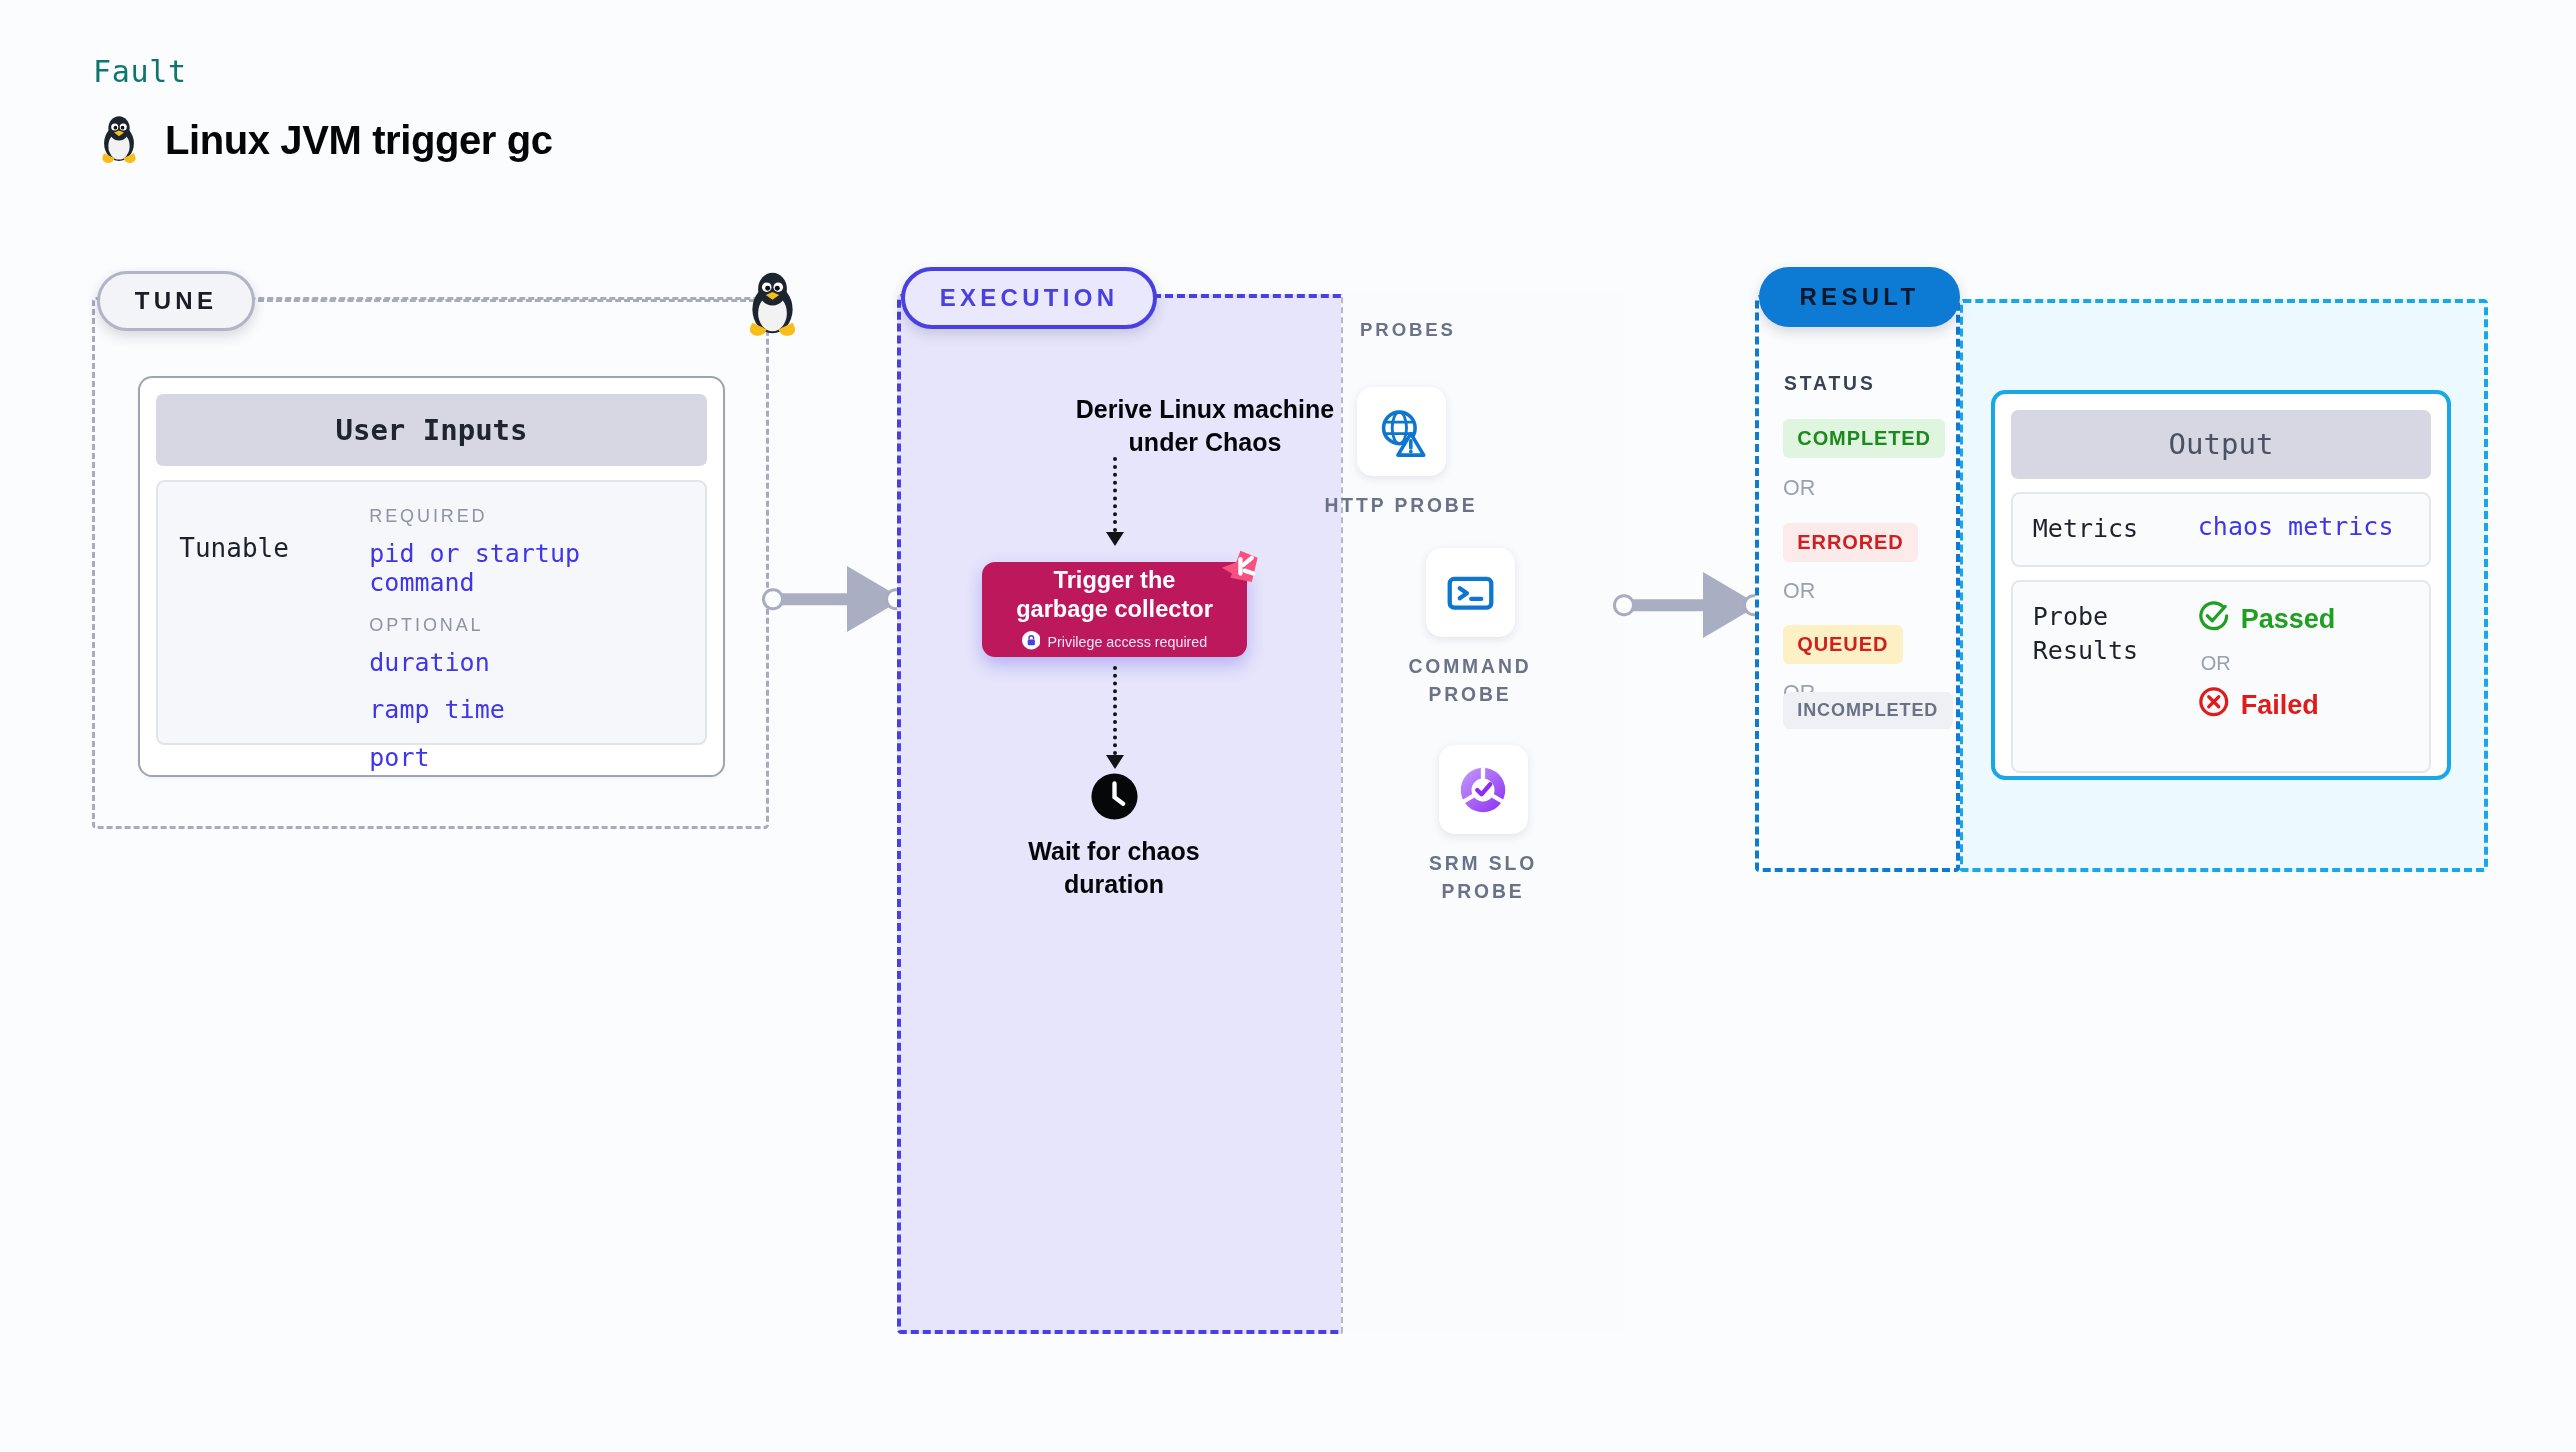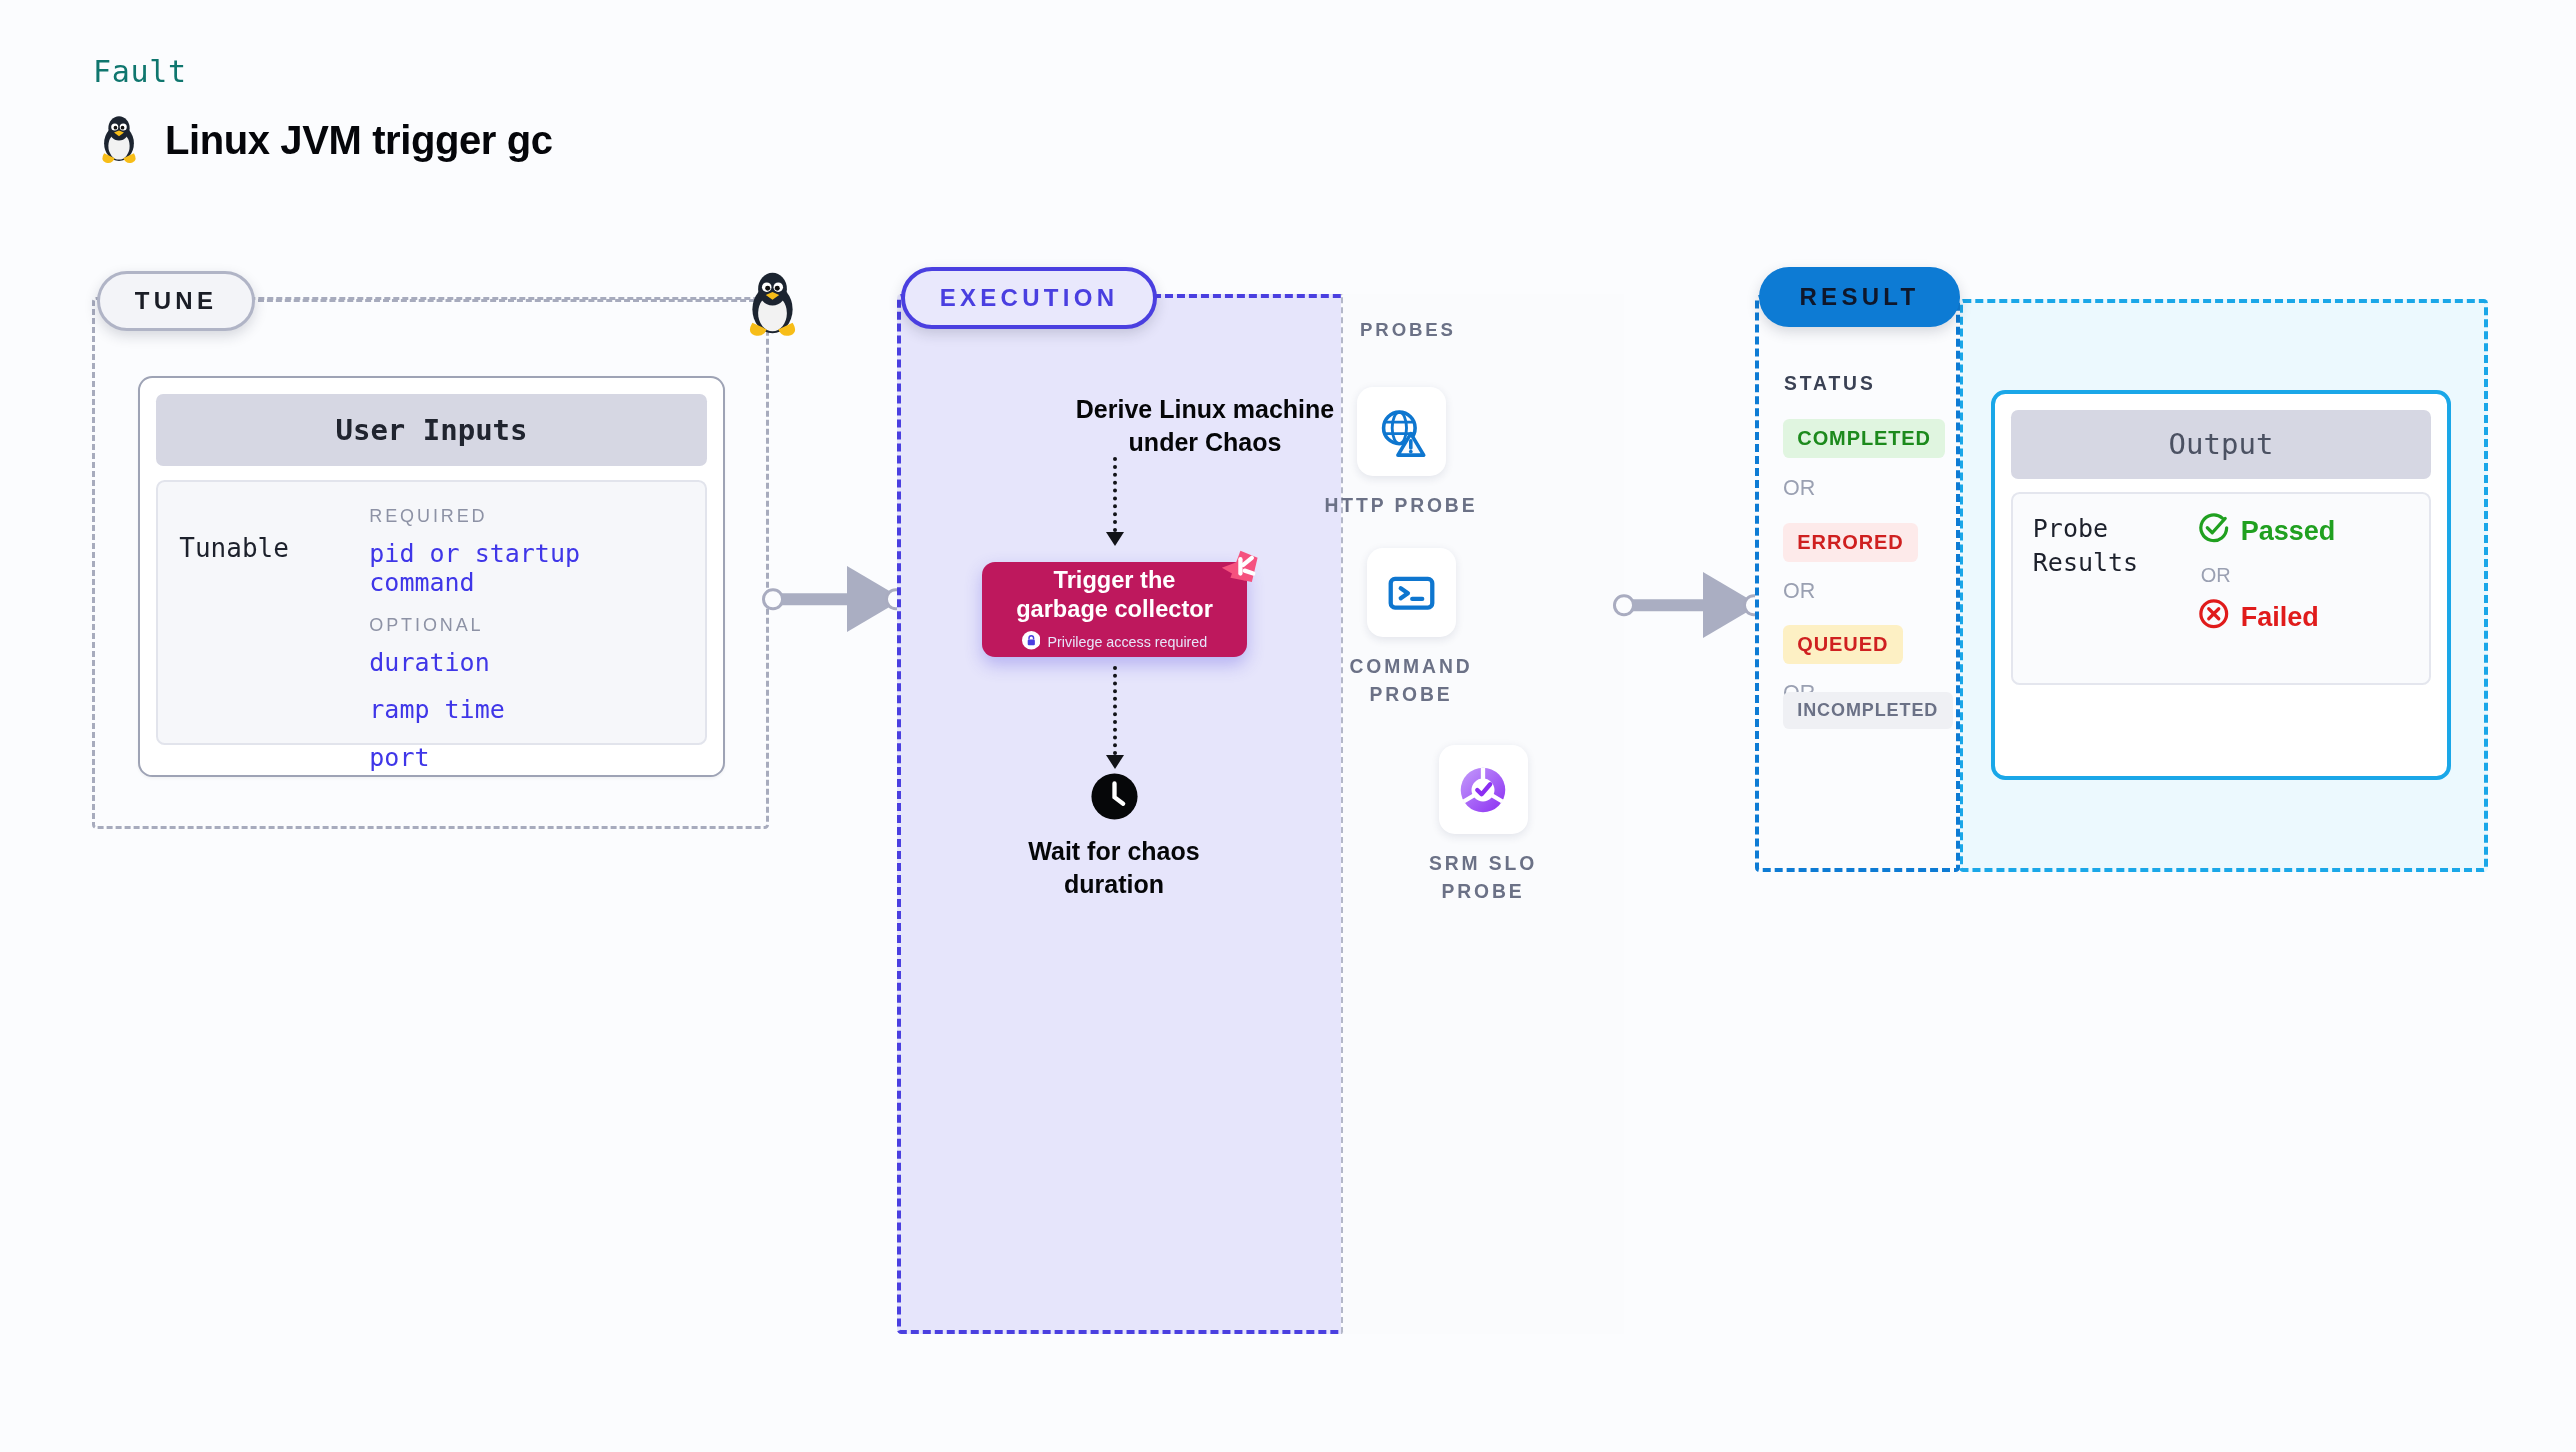--- a/index.html
+++ b/index.html
@@ -383,21 +383,21 @@
         <ellipse cx="34" cy="32" rx="10" ry="22" fill="none" stroke="#0e76cf" stroke-width="4"></ellipse>
         <path d="M13 24 H55 M13 40 H55" stroke="#0e76cf" stroke-width="4"></path>
         <path d="M50 40 L68 70 H32 Z" fill="#fafbfd" stroke="#0e76cf" stroke-width="5" stroke-linejoin="round"></path>
         <path d="M50 50 v10" stroke="#0e76cf" stroke-width="5" stroke-linecap="round"></path>
         <circle cx="50" cy="65" r="2.6" fill="#0e76cf"></circle>
       </svg>
     </div>
     <div class="probe-name">HTTP PROBE</div>
   </div>
 
-  <div class="probe" style="left:1325px; top:548px;">
+  <div class="probe" style="left:1384px; top:548px;">
     <div class="probe-tile">
       <svg width="53" height="53" viewBox="0 0 74 74">
         <rect x="8" y="18" width="58" height="40" rx="6" fill="none" stroke="#0e76cf" stroke-width="6"></rect>
         <path d="M22 31 L32 38 L22 45" fill="none" stroke="#0e76cf" stroke-width="6" stroke-linecap="round" stroke-linejoin="round"></path>
         <path d="M38 46 H52" stroke="#0e76cf" stroke-width="6" stroke-linecap="round"></path>
       </svg>
     </div>
     <div class="probe-name">COMMAND<br>PROBE</div>
   </div>
 
@@ -435,20 +435,24 @@
   <div class="status-chip" style="top:419px; background:#e0f5e0; color:#1d8a1d;">COMPLETED</div>
   <div class="or-text" style="top:476px;">OR</div>
   <div class="status-chip" style="top:523px; background:#fdeaea; color:#cf2020;">ERRORED</div>
   <div class="or-text" style="top:579px;">OR</div>
   <div class="status-chip" style="top:625px; background:#fdf0c4; color:#cf2020;">QUEUED</div>
   <div class="or-text" style="top:681px;">OR</div>
   <div class="status-chip" style="top:692px; background:#eff0f4; color:#6b7186; font-size:18px;">INCOMPLETED</div>
 
   <div class="out-card">
     <div class="out-head">Output</div>
+    <div class="out-row">
+      <div class="rk">Metrics</div>
+      <div class="rv"><span class="metrics-val">chaos metrics</span></div>
+    </div>
     <div class="out-row" style="height:193px;">
       <div class="rk">Probe<br>Results</div>
       <div class="rv">
         <div class="pr-line" style="color:#20a020;">
           <span>
             <svg width="31.5" height="31.5" viewBox="0 0 44 44">
               <path d="M40 22 a18 18 0 1 1 -6 -13.4" fill="none" stroke="#20a020" stroke-width="4.5" stroke-linecap="round"></path>
               <path d="M13 22 L20 29 L38 9" fill="none" stroke="#20a020" stroke-width="4.5" stroke-linecap="round" stroke-linejoin="round"></path>
             </svg>
           </span>

